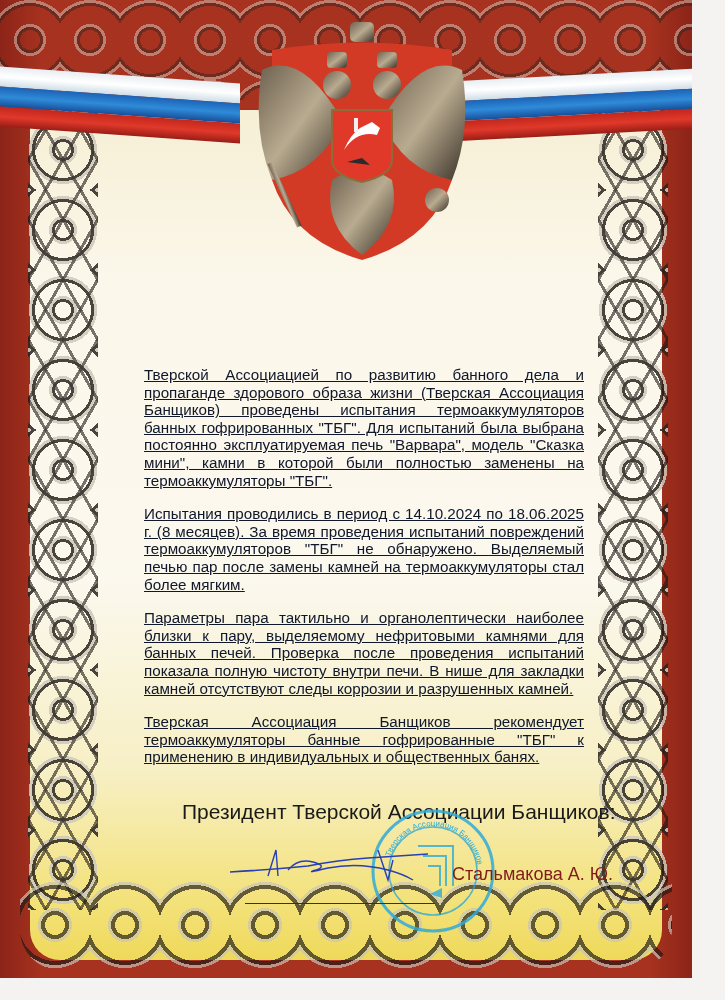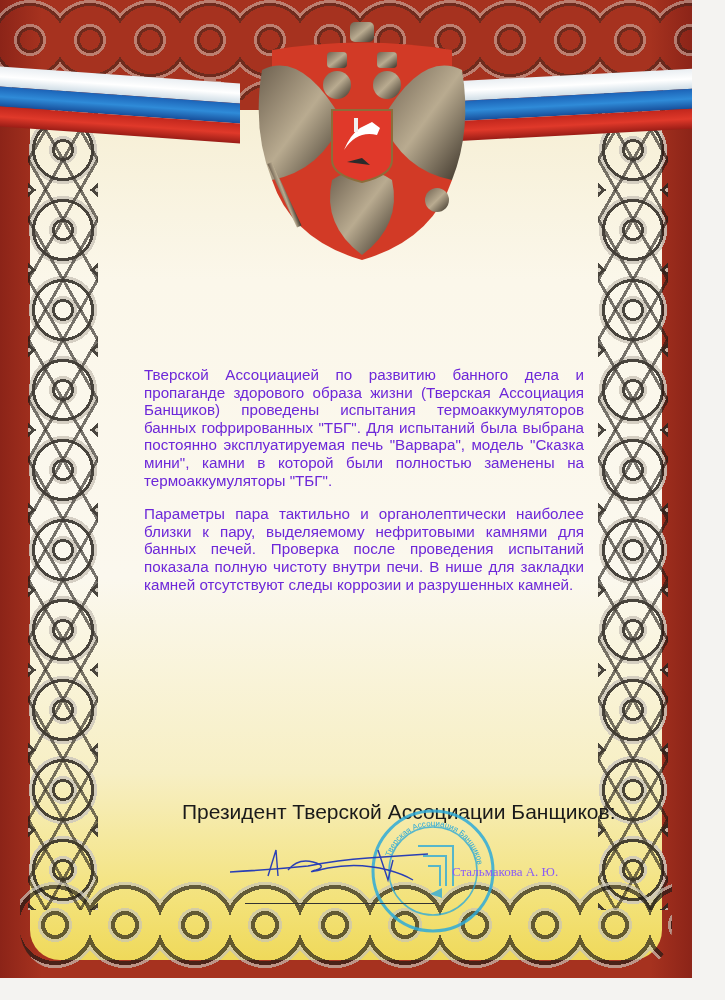--- a/index.html
+++ b/index.html
@@ -55,31 +55,31 @@
     .ribbon .b { background: linear-gradient(180deg, #1c63b7, #2f8bd8 50%, #174e9a); }
     .ribbon .r { background: linear-gradient(180deg, #c2271d, #e0392a 50%, #9a1d16); }
     .ribbon.left { left: 0; width: 240px; transform: skewY(4deg); }
     .ribbon.right { left: 455px; width: 237px; transform: skewY(-3deg); }
     
     .emblem {
       position: absolute; left: 232px; top: 10px; width: 260px; height: 262px;
     }
     .content {
       position: absolute; left: 144px; top: 366px; width: 440px;
-      font-size: 15.2px; line-height: 17.6px; color: #6d28d9;
+      font-size: 15.2px; line-height: 17.6px; color: #0f172a; text-decoration: underline;
     }
     .content p { margin: 0 0 16px 0; text-align: justify; }
     .sig-title {
       position: absolute; left: 182px; top: 800px; font-size: 21px; color: #1a1a1a;
     }
     .sig-line {
       position: absolute; left: 245px; top: 903px; width: 190px; height: 1px; background: #333;
     }
     .sig-name {
-      position: absolute; left: 452px; top: 864px; font-size: 13px; color: #8b5cf6; font-family: Liberation Serif, serif;
+      position: absolute; left: 452px; top: 864px; font-size: 18px; color: #7f1d1d;
     }
     .stamp {
       position: absolute; left: 368px; top: 806px; width: 130px; height: 130px;
     }
     .signature { position: absolute; left: 228px; top: 840px; width: 210px; height: 50px; }
   </style>
 </head>
 <body>
 
 <div class="frame"></div>
@@ -130,21 +130,23 @@
     <rect x="122" y="108" width="4" height="14" fill="#f0f0f0"></rect>
     <path d="M115 152 L130 148 L138 155 Z" fill="#2b2b2b"></path>
 
     <circle cx="205" cy="190" r="12" fill="url(#gold)"></circle>
     <rect x="50" y="150" width="5" height="70" transform="rotate(-25 52 185)" fill="url(#gold)"></rect>
   </svg>
 </div>
 
 <div class="content">
   <p>Тверской Ассоциацией по развитию банного дела и пропаганде здорового образа жизни (Тверская Ассоциация Банщиков) проведены испытания термоаккумуляторов банных гофрированных "ТБГ". Для испытаний была выбрана постоянно эксплуатируемая печь "Варвара", модель "Сказка мини", камни в которой были полностью заменены на термоаккумуляторы "ТБГ".</p>
+  <p>Испытания проводились в период с 14.10.2024 по 18.06.2025 г. (8 месяцев). За время проведения испытаний повреждений термоаккумуляторов "ТБГ" не обнаружено. Выделяемый печью пар после замены камней на термоаккумуляторы стал более мягким.</p>
   <p>Параметры пара тактильно и органолептически наиболее близки к пару, выделяемому нефритовыми камнями для банных печей. Проверка после проведения испытаний показала полную чистоту внутри печи. В нише для закладки камней отсутствуют следы коррозии и разрушенных камней.</p>
+  <p>Тверская Ассоциация Банщиков рекомендует термоаккумуляторы банные гофрированные "ТБГ" к применению в индивидуальных и общественных банях.</p>
 </div>
 
 <div class="sig-title">Президент Тверской Ассоциации Банщиков:</div>
 
 <div class="stamp">
   <svg width="130" height="130" viewBox="0 0 130 130">
     <circle cx="65" cy="65" r="60" fill="none" stroke="#2eaad8" stroke-width="3" opacity=".85"></circle>
     <circle cx="65" cy="65" r="44" fill="none" stroke="#2eaad8" stroke-width="1.5" opacity=".8"></circle>
     <path d="M50 40 L85 40 L85 80" fill="none" stroke="#2eaad8" stroke-width="2" opacity=".8"></path>
     <path d="M55 50 L78 50 L78 80" fill="none" stroke="#2eaad8" stroke-width="2" opacity=".8"></path>

